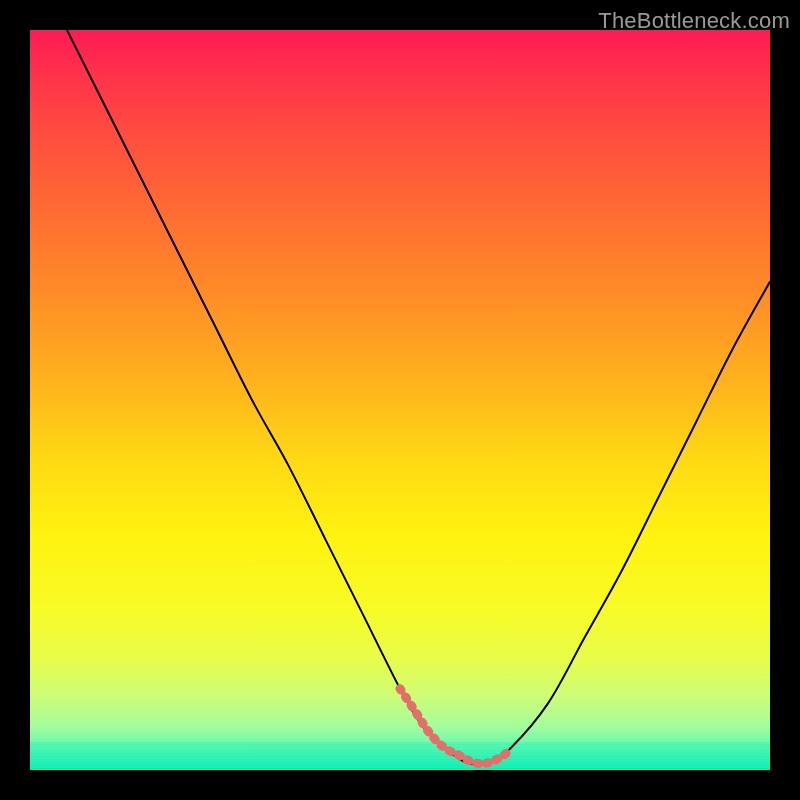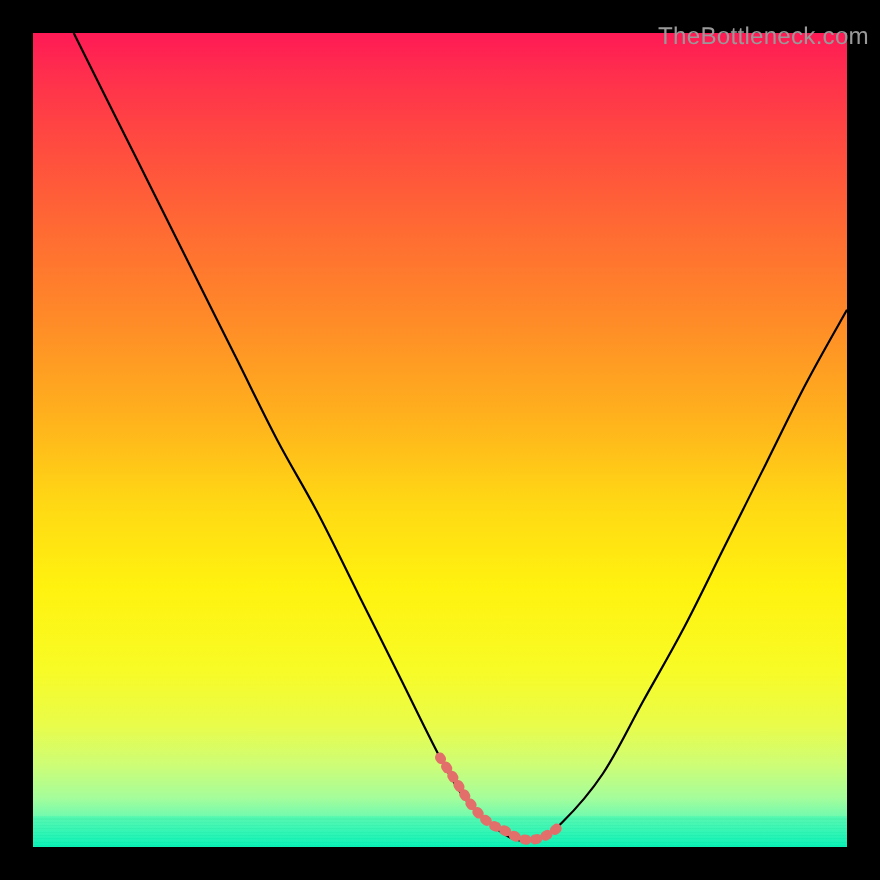--- a/index.html
+++ b/index.html
@@ -82,21 +82,21 @@
   .curve-pink {
     fill: none;
     stroke: #e26f6a;
     stroke-width: 9;
     stroke-linecap: round;
     stroke-linejoin: round;
     stroke-dasharray: 2 8;
   }
   .watermark {
     position: absolute;
-    top: 20px;
+    top: 8px;
     right: 10px;
     color: #999;
     font-size: 22px;
     font-weight: 500;
     letter-spacing: 0.2px;
     user-select: none;
   }
 </style>
 </head>
 <body>

